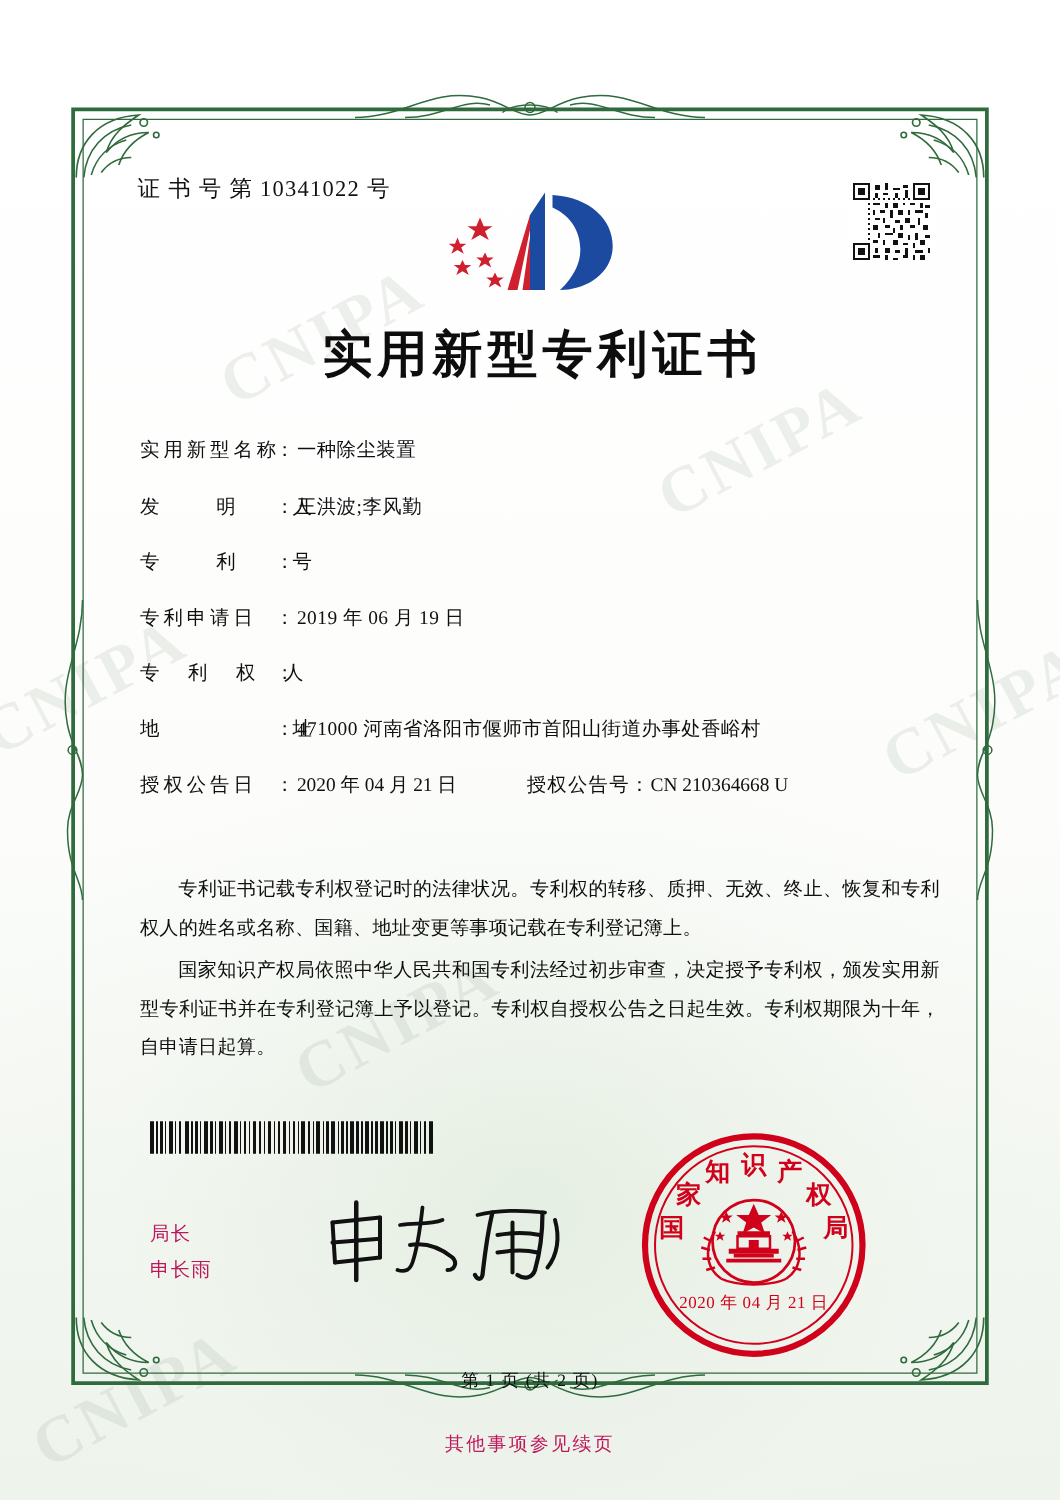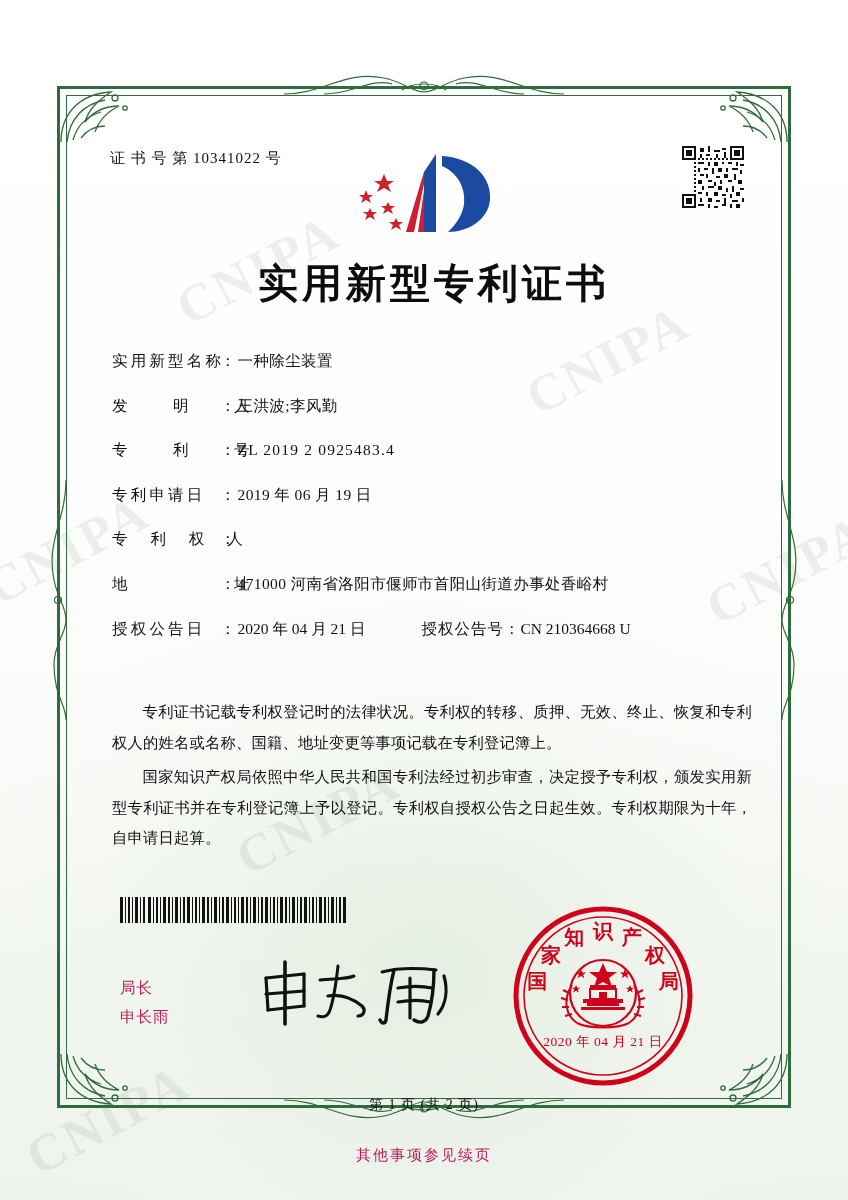--- a/index.html
+++ b/index.html
@@ -66,22 +66,22 @@
     pointer-events: none;
   }
   .edge-orn {
     position: absolute;
     pointer-events: none;
   }
 
   
   #cert-no {
     position: absolute;
-    left: 110px; top: 149px;
-    font-size: 15px;
+    left: 110px; top: 139px;
+    font-size: 18px;
     color: #111;
     letter-spacing: 1px;
     font-family: "Liberation Serif", serif;
   }
   #qr {
     position: absolute;
     right: 104px; top: 146px;
     width: 62px; height: 62px;
   }
   #logo {
@@ -457,21 +457,20 @@
 
     <div class="field-row">
       <span class="field-label sp2">发　明　人</span>
       <span class="field-colon">：</span>
       <span class="field-value">王洪波;李风勤</span>
     </div>
 
     <div class="field-row">
       <span class="field-label sp2">专　利　号</span>
       <span class="field-colon">：</span>
-      <span class="field-value mono-sp">ZL 2019 2 0925483.4</span>
     </div>
 
     <div class="field-row">
       <span class="field-label sp3">专利申请日</span>
       <span class="field-colon">：</span>
       <span class="field-value">2019 年 06 月 19 日</span>
     </div>
 
     <div class="field-row">
       <span class="field-label sp1">专 利 权 人</span>

